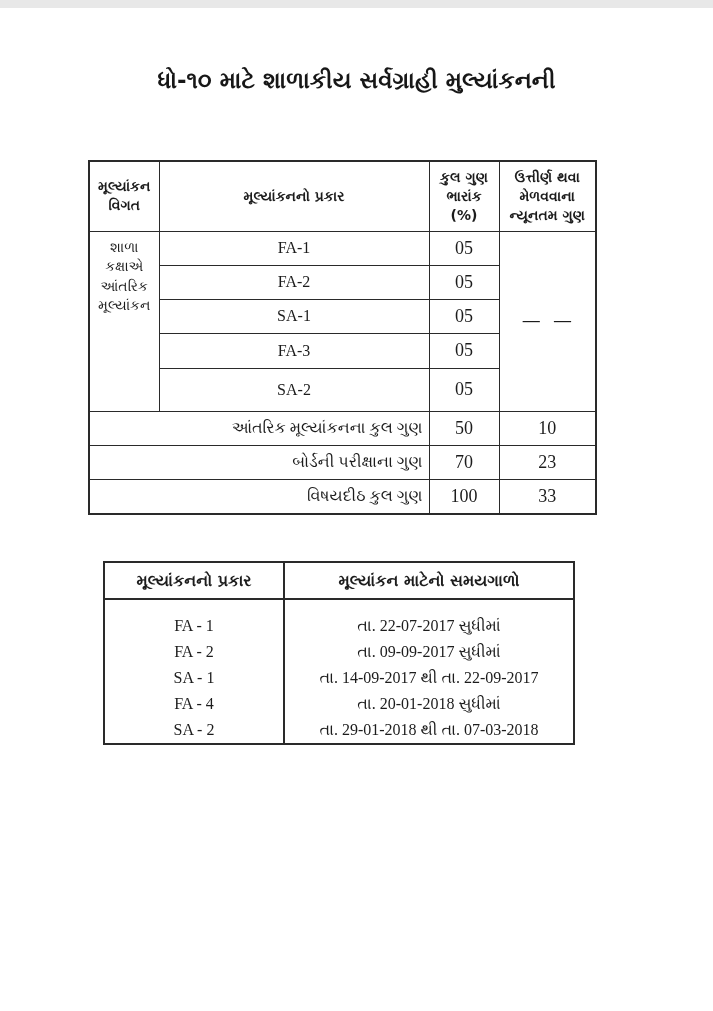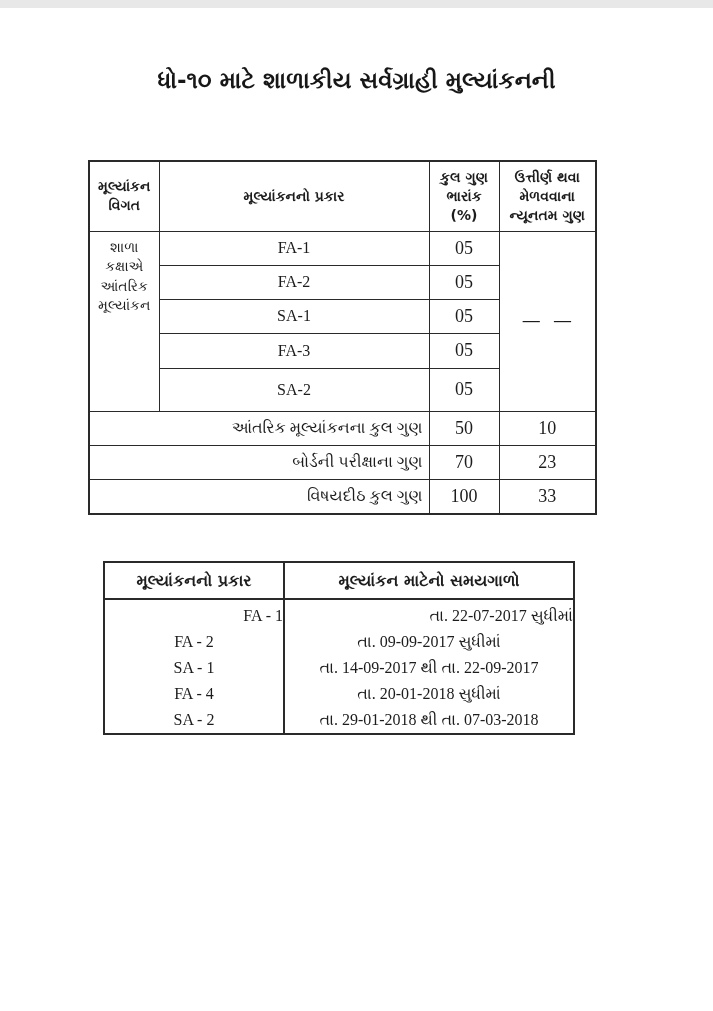--- a/index.html
+++ b/index.html
@@ -117,21 +117,21 @@
   table.schedule-table td.col-type {
     border-right: 2px solid #2a2a2a;
   }
   table.schedule-table td {
     font-size: 16px;
     text-align: center;
     vertical-align: middle;
     height: 26px;
     padding: 0;
   }
-  table.schedule-table tr.first-body td { padding-top: 3px; text-align: right; }
+  table.schedule-table tr.first-body td { padding-top: 13px; }
 </style>
 </head>
 <body>
 
 <div class="page">
 
   <div class="title">
     <div>ધો-૧૦ માટે શાળાકીય સર્વગ્રાહી મુલ્યાંકનની</div>
   </div>
 

